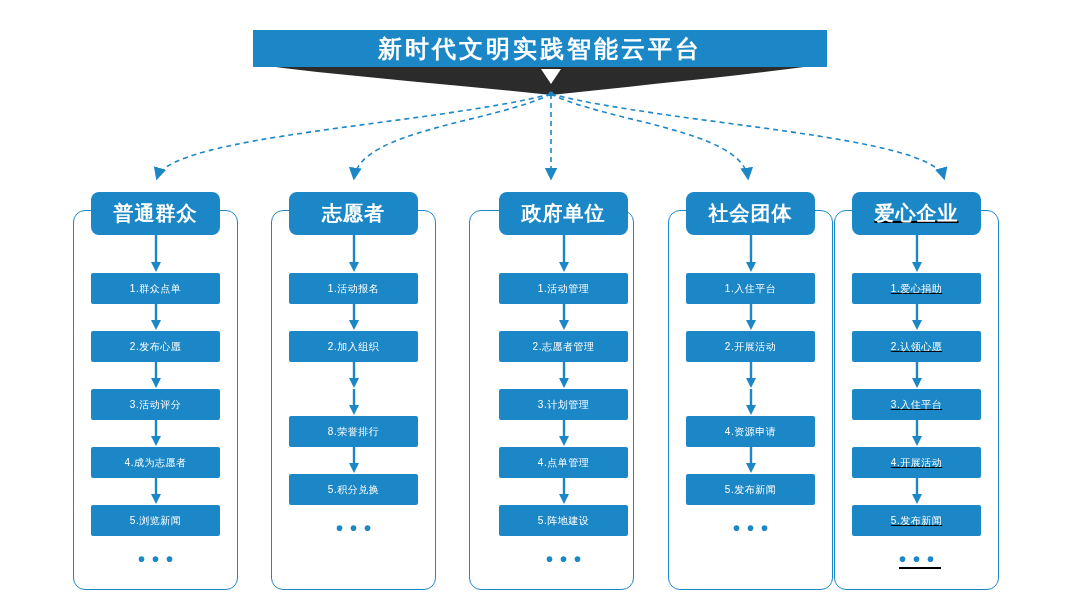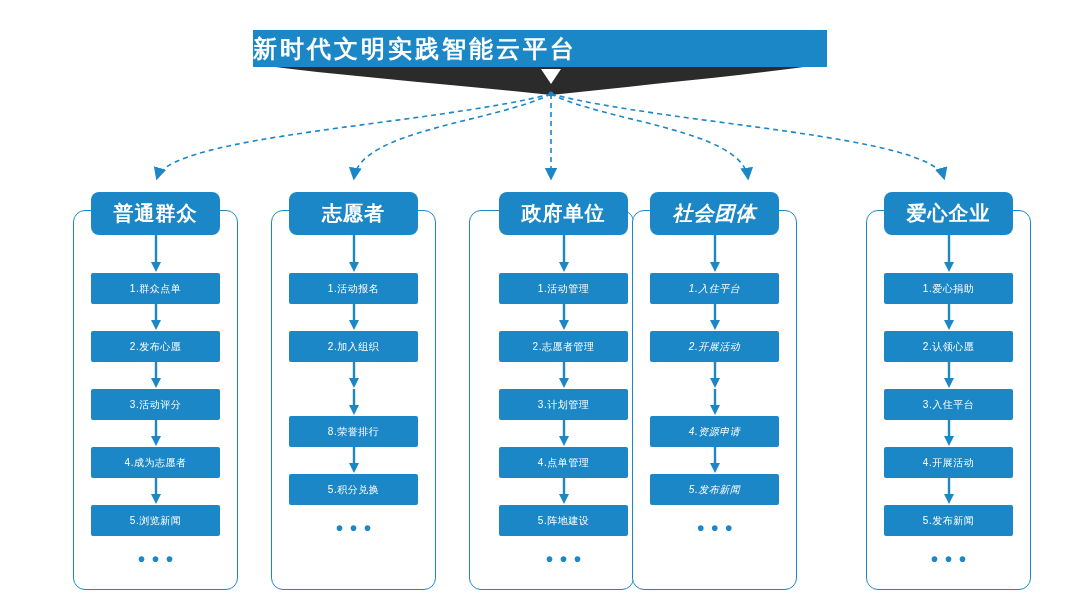--- a/index.html
+++ b/index.html
@@ -8,21 +8,21 @@
     overflow:hidden;font-family:"Liberation Sans",sans-serif;
   }
   :root{
     --blue:#1c87c6;
     --ribbon:#2b2b2b;
     --bg:#ffffff;
   }
   
   .banner{
     position:absolute;left:253px;top:30px;width:574px;height:37px;
-    background:var(--blue);color:#fff;display:flex;align-items:center;justify-content:flex-start;
+    background:var(--blue);color:#fff;display:flex;align-items:center;justify-content:center;
     font-size:24px;font-weight:bold;letter-spacing:3px;z-index:3;
   }
   
   .overlay{position:absolute;left:0;top:0;width:1080px;height:611px;pointer-events:none;z-index:1;}
   .ribbon{fill:var(--ribbon);}
   .chevron{fill:#ffffff;}
   .origin-dot{fill:var(--blue);}
   .fan{fill:none;stroke:var(--blue);stroke-width:1.6;stroke-dasharray:5 4;}
   .fan-head{fill:var(--blue);}
   
@@ -41,21 +41,21 @@
     background:var(--blue);color:#fff;display:flex;align-items:center;justify-content:center;
     font-size:10px;letter-spacing:0.5px;
   }
   .v-arrow{position:relative;z-index:1;display:block;}
   .v-arrow line{stroke:var(--blue);stroke-width:2.4;}
   .v-arrow polygon{fill:var(--blue);}
   .dots{
     position:relative;z-index:1;margin-top:12px;color:var(--blue);
     font-size:20px;font-weight:bold;letter-spacing:7px;text-indent:7px;
   }
-  .col-1{left:73px;}  .col-2{left:271px;}  .col-3{left:469px;padding-left:12px;}  .col-4{left:632px;font-style:italic;}  .col-5{left:866px;}
+  .col-1{left:73px;}  .col-2{left:271px;}  .col-3{left:469px;padding-left:12px;}  .col-4{left:668px;}  .col-5{left:834px;text-decoration:underline;}
 </style>
 </head>
 <body>
 
 <div class="stage">
 
   <div class="banner">
     <span>新时代文明实践智能云平台</span>
   </div>
 

